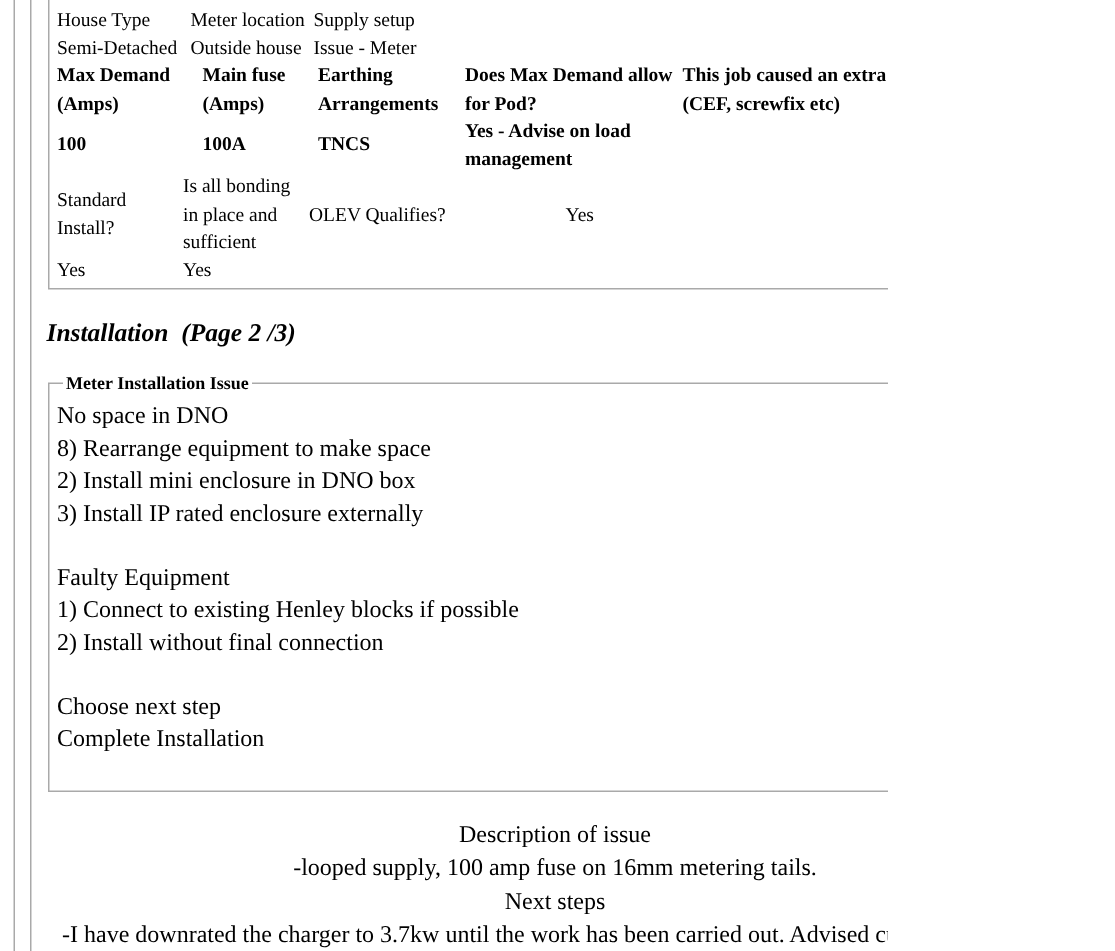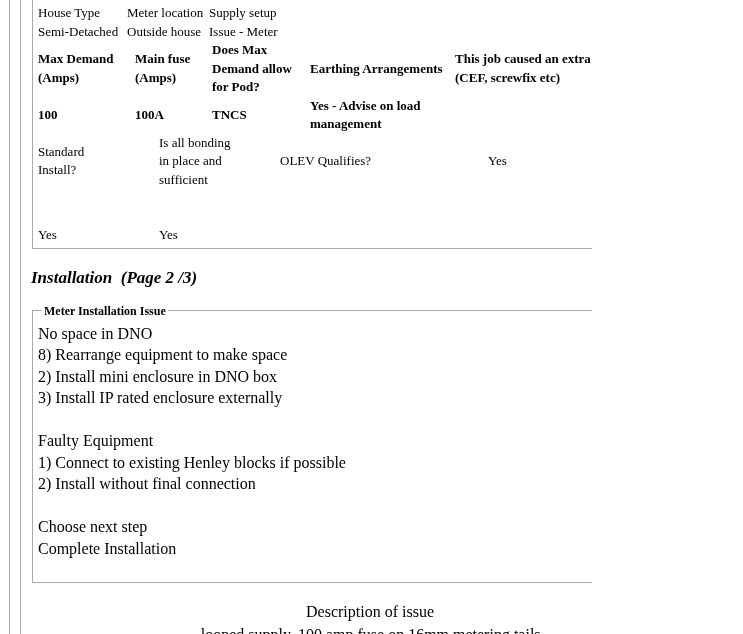--- a/index.html
+++ b/index.html
@@ -45,21 +45,21 @@
     padding: 6px 4px 3px 5px;
     font-size: 13px;
     line-height: 18.5px;
   }
   .sec {
     display: grid;
     align-items: center;
   }
   .sec-1 { grid-template-columns: 89px 82px 1fr; }
   .sec-2 { grid-template-columns: 97px 77px 98px 145px 1fr; font-weight: bold; }
-  .sec-3 { grid-template-columns: 84px 84px 171px 1fr; gap: 37px; }
+  .sec-3 { grid-template-columns: 84px 84px 171px 1fr; }
   .cell { padding-right: 4px; }
   
   h3.page-title {
     font-size: 17px;
     line-height: 20px;
     font-weight: bold;
     margin: 19px 0 16px 0;
     white-space: pre;
     font-style: italic;
   }
@@ -105,22 +105,22 @@
           <div class="cell">House Type</div>
           <div class="cell">Meter location</div>
           <div class="cell">Supply setup</div>
           <div class="cell">Semi-Detached</div>
           <div class="cell">Outside house</div>
           <div class="cell">Issue - Meter</div>
         </div>
         <div class="sec sec-2">
           <div class="cell">Max Demand (Amps)</div>
           <div class="cell">Main fuse (Amps)</div>
+          <div class="cell">Earthing Arrangements</div>
           <div class="cell">Does Max Demand allow for Pod?</div>
-          <div class="cell">Earthing Arrangements</div>
           <div class="cell">This job caused an extra storage/parts trip (CEF, screwfix etc)</div>
           <div class="cell">100</div>
           <div class="cell">100A</div>
           <div class="cell">TNCS</div>
           <div class="cell">Yes - Advise on load management</div>
         </div>
         <div class="sec sec-3">
           <div class="cell">Standard Install?</div>
           <div class="cell">Is all bonding in place and sufficient</div>
           <div class="cell">OLEV Qualifies?</div>

